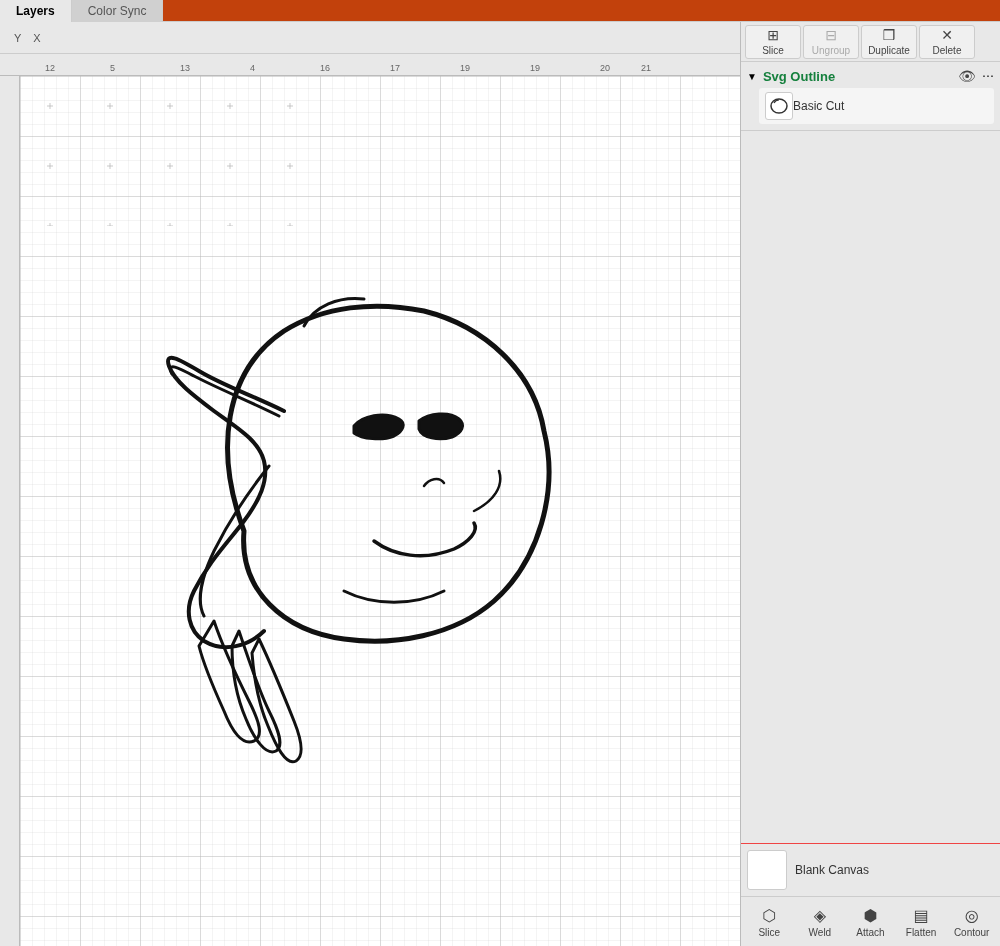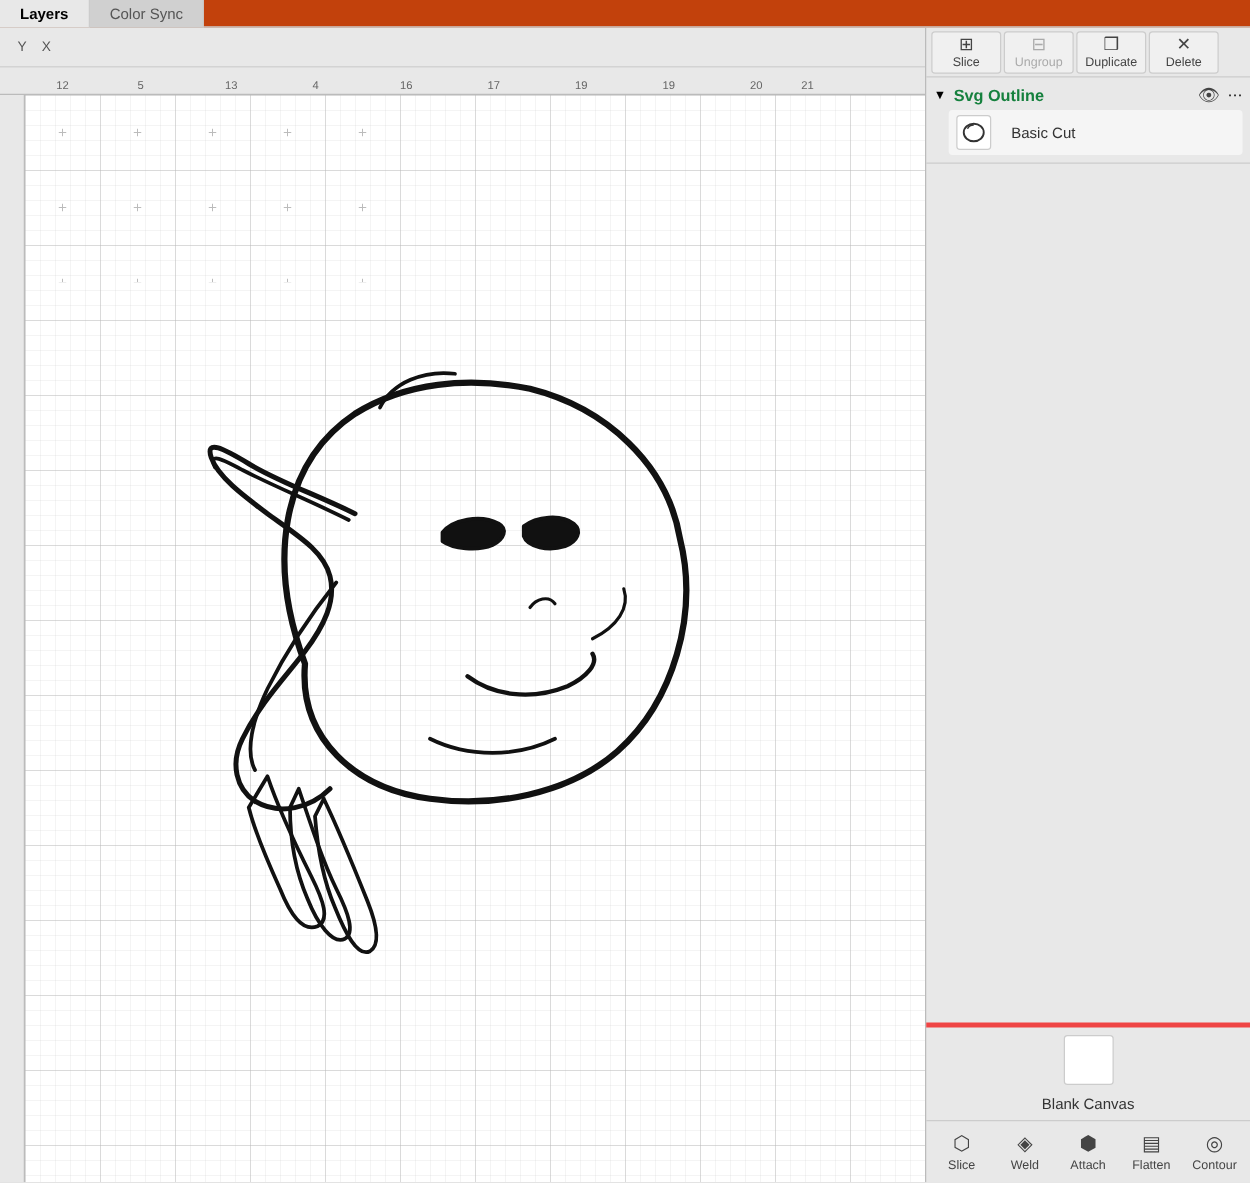--- a/index.html
+++ b/index.html
@@ -137,21 +137,21 @@
       flex: 1;
     }
     .eye-icon {
       font-size: 14px;
       cursor: pointer;
       color: #444;
     }
     .layer-item {
       display: flex;
       align-items: center;
-      gap: 16px;
+      gap: 0;
       padding: 4px 6px;
       background: #f5f5f5;
       border-radius: 3px;
       margin-left: 12px;
     }
     .layer-thumb {
       width: 28px;
       height: 28px;
       border: 1px solid #ccc;
       background: white;
@@ -161,25 +161,24 @@
     }
     .layer-name {
       font-size: 12px;
       color: #333;
     }
 
     
     .blank-canvas-section {
       margin-top: auto;
       padding: 6px 6px;
-      border-top: 4px solid #ef4444;
+      border-top: 1px solid #ef4444;
       display: flex;
       align-items: center;
       gap: 8px;
-      flex-direction: column;
     }
     .blank-canvas-thumb {
       width: 40px;
       height: 40px;
       background: white;
       border: 1px solid #ccc;
       border-radius: 3px;
     }
     .blank-canvas-label {
       font-size: 12px;

